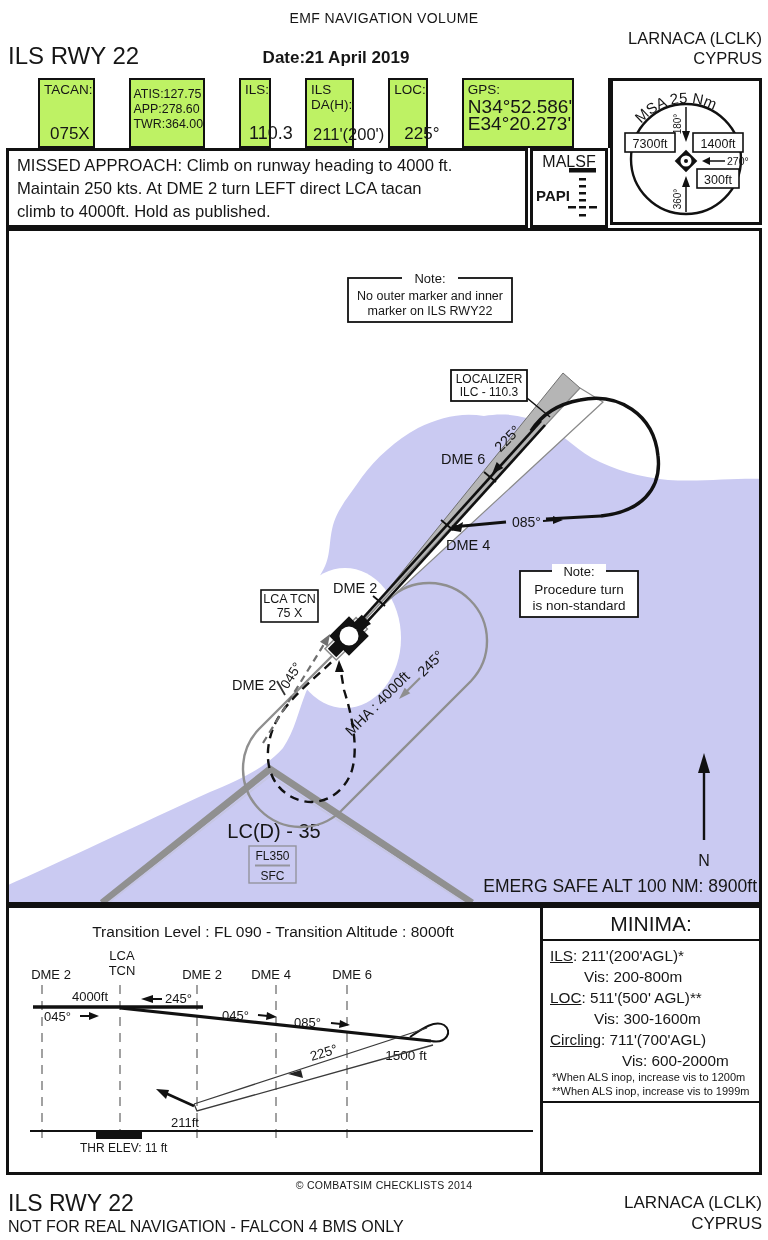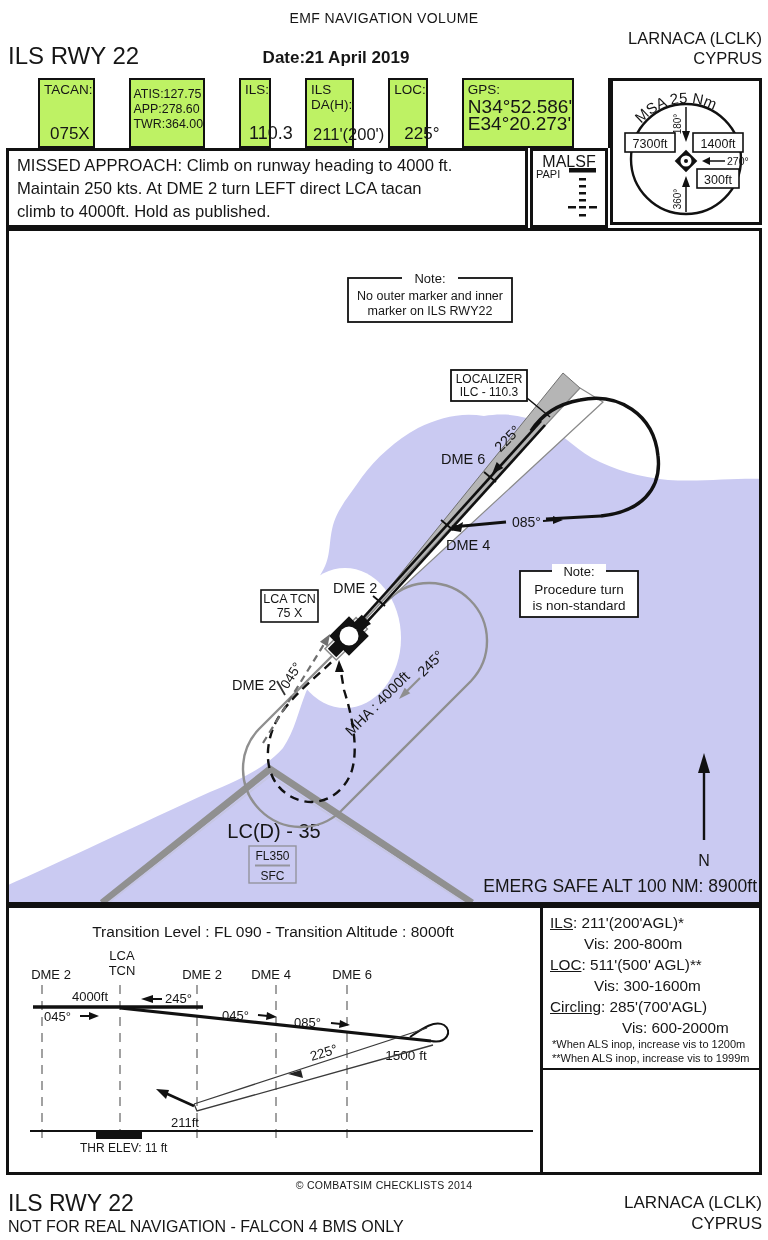--- a/index.html
+++ b/index.html
@@ -17,21 +17,21 @@
   .cell{border:2.5px solid #111;box-sizing:border-box;position:relative;background:#bef264;margin-left:32px;}
   .cell-label{font-size:13.5px;padding:2px 0 0 4px;}
   .v-bottom{position:absolute;bottom:2px;left:10px;font-size:17px;}
   .freqs{font-size:12.4px;line-height:15px;padding:7px 0 0 3px;}
   .gps-lines{font-size:19px;line-height:17px;padding:1px 0 0 4px;}
   
   .missed{left:6px;top:148px;width:522px;height:80px;}
   .missed p{margin:3px 8px;font-size:16.6px;line-height:23px;white-space:pre-line;}
   .malsf{left:530px;top:148px;width:78px;height:80px;}
   .malsf-t{position:absolute;top:2px;left:0;width:100%;text-align:center;font-size:16px;}
-  .papi-t{position:absolute;top:17px;left:3px;font-size:11px;}
+  .papi-t{position:absolute;top:36px;left:3px;font-size:15px;font-weight:bold;}
   .msabox{left:610px;top:78px;width:152px;height:147px;}
   
   .minima{left:540px;top:905px;width:222px;height:270px;}
   .minima-inner{border-bottom:2.5px solid #111;}
   .m-title{font-size:21px;text-align:center;padding:4px 0 3px 0;border-bottom:2.5px solid #111;}
   .m-list{padding:4px 0 3px 7px;font-size:15.3px;line-height:21px;}
   .m-u{text-decoration:underline;}
   .m-vis1{padding-left:34px;} .m-vis2{padding-left:44px;} .m-vis3{padding-left:72px;}
   .m-fn{font-size:11px;line-height:13.5px;padding-left:2px;}
   
@@ -309,26 +309,27 @@
 
   <g>
     <line x1="30" y1="1131" x2="533" y2="1131" stroke="#111" stroke-width="2"></line>
     <rect x="96" y="1131" width="46" height="8" fill="#111"></rect>
     <text x="80" y="1152" font-size="12">THR ELEV: 11 ft</text>
   </g>
 </svg>
 
 <div class="abs box minima">
   <div class="minima-inner">
+    <div class="m-title">MINIMA:</div>
     <div class="m-list">
       <div><span class="m-u">ILS</span><span>: 211'(200'AGL)*</span></div>
       <div class="m-vis1">Vis: 200-800m</div>
       <div><span class="m-u">LOC</span><span>: 511'(500' AGL)**</span></div>
       <div class="m-vis2">Vis: 300-1600m</div>
-      <div><span class="m-u">Circling</span><span>: 285'(700'AGL)</span></div>
+      <div><span class="m-u">Circling</span><span>: 711'(700'AGL)</span></div>
       <div class="m-vis3">Vis: 600-2000m</div>
       <div class="m-fn">*When ALS inop, increase vis to 1200m</div>
       <div class="m-fn">**When ALS inop, increase vis to 1999m</div>
     </div>
   </div>
 </div>
 
 <div class="abs ft-copy">© COMBATSIM CHECKLISTS 2014</div>
 <div class="abs ft-proc">ILS RWY 22</div>
 <div class="abs ft-disc">NOT FOR REAL NAVIGATION - FALCON 4 BMS ONLY</div>

